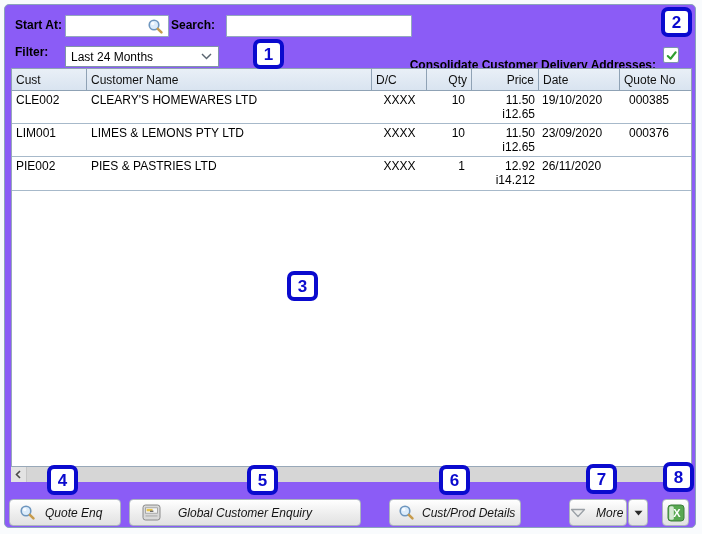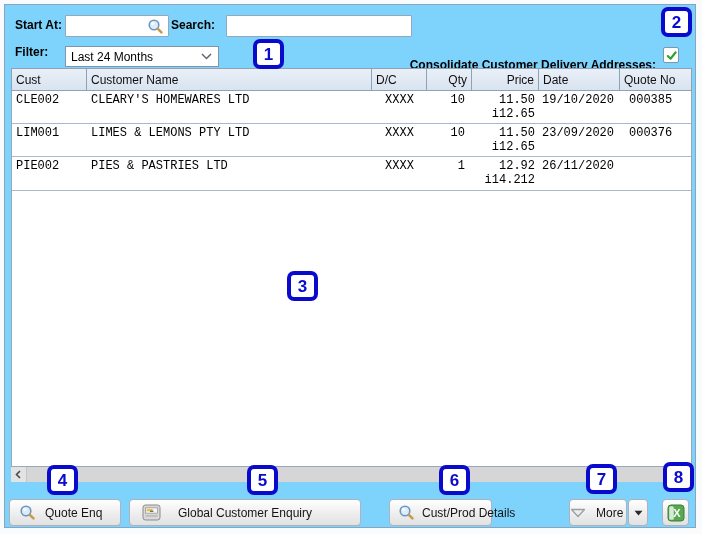--- a/index.html
+++ b/index.html
@@ -4,21 +4,21 @@
 <style>
   html,body{margin:0;padding:0;}
   body{
     width:702px;height:534px;position:relative;overflow:hidden;
     background:#f9fbfd;
     font-family:"Liberation Sans",sans-serif;
     -webkit-font-smoothing:antialiased;
   }
   .window{
     position:absolute;left:4px;top:4px;width:692px;height:524px;
-    border:1px solid #8ba3bb;border-radius:0;background:#7dd3fc;
+    border:1px solid #8ba3bb;border-radius:5px;background:#8b5cf6;
     box-sizing:border-box;
   }
   .lbl{position:absolute;font-size:12px;font-weight:bold;color:#000;white-space:nowrap;}
   .tinput{
     position:absolute;box-sizing:border-box;height:22px;
     border:1px solid #93a8bd;background:#fff;border-radius:1px;
     font-family:"Liberation Sans",sans-serif;font-size:12px;padding:0 4px;outline:none;
   }
   .magbtn{position:absolute;width:18px;height:18px;display:flex;align-items:center;justify-content:center;cursor:pointer;}
   .combo{
@@ -46,41 +46,41 @@
   .th.r{text-align:right;}
   .tbody{
     position:absolute;left:6px;top:86px;width:681px;height:376px;box-sizing:border-box;
     background:#fff;border-left:1px solid #98a8b8;border-right:1px solid #98a8b8;
     border-bottom:1px solid #98a8b8;overflow:hidden;
   }
   .trow{
     display:grid;grid-template-columns:75px 285px 55px 45px 67px 81px 72px;
     border-bottom:1px solid #a7b9ca;min-height:32px;box-sizing:border-box;cursor:default;
   }
-  .td{font-size:12px;line-height:14px;color:#000;padding:2px 4px;box-sizing:border-box;white-space:nowrap;overflow:hidden;font-family:Liberation Mono, monospace;}
+  .td{font-size:12px;line-height:14px;color:#000;padding:2px 4px;box-sizing:border-box;white-space:nowrap;overflow:hidden;}
   .td.r{text-align:right;}
   .td.c{text-align:center;}
   
   .hscroll{
     position:absolute;left:6px;top:462px;width:681px;height:15px;background:#d6d6d6;
     border-radius:2px;display:flex;align-items:center;
   }
   .hscroll .arrow{
     width:16px;height:15px;background:#e3e3e3;display:flex;align-items:center;justify-content:center;cursor:pointer;
     border-right:1px solid #c6c6c6;box-sizing:border-box;
   }
   
   .btn{
     position:absolute;top:494px;height:27px;box-sizing:border-box;
     border:1px solid #aab4be;border-radius:4px;
     background:linear-gradient(180deg,#ffffff,#ececec 60%,#e2e2e2);
     font-family:"Liberation Sans",sans-serif;font-size:12px;color:#141414;
     display:flex;align-items:center;cursor:pointer;padding:0;
   }
-  .btn .blabel{white-space:nowrap;}
+  .btn .blabel{white-space:nowrap;font-style:italic;}
   .badge{
     position:absolute;width:23px;height:22px;background:#fff;
     border:4px solid #0a0ace;border-radius:7px;z-index:20;
     color:#0a0ace;font-weight:bold;font-size:17px;line-height:1;
     display:flex;align-items:center;justify-content:center;
   }
   .icon{display:inline-flex;align-items:center;justify-content:center;}
 </style>
 </head>
 <body>
@@ -192,21 +192,21 @@
             <rect x="1" y="1" width="17" height="15" rx="2.5" fill="#d9d9d9" stroke="#8a8a8a"></rect>
             <rect x="3.5" y="3.8" width="12" height="5.4" fill="#f4f4f4" stroke="#9a9a9a" stroke-width="0.8"></rect>
             <rect x="4.6" y="4.9" width="6" height="2.4" fill="#e6c34d"></rect>
             <rect x="8" y="6.6" width="3.4" height="1.4" fill="#6f6f6f"></rect>
             <rect x="3.5" y="11" width="12" height="1.8" fill="#bdbdbd"></rect>
           </svg>
       </span>
       <span class="blabel" style="margin:0 auto;">Global Customer Enquiry</span>
     </button>
 
-    <button class="btn" style="left:384px;width:103px;justify-content:flex-start;padding-left:8px;gap:7px;">
+    <button class="btn" style="left:384px;width:132px;justify-content:flex-start;padding-left:8px;gap:7px;">
       <span class="icon">
         <svg width="17" height="17" viewBox="0 0 16 16">
             <circle cx="6.6" cy="6.6" r="4.5" fill="#dcecfb" stroke="#6e96be" stroke-width="1.5"></circle>
             <circle cx="5.4" cy="5.2" r="1.6" fill="#ffffff" opacity="0.8"></circle>
             <line x1="10.2" y1="10.2" x2="13.6" y2="13.6" stroke="#c79b4b" stroke-width="2.4" stroke-linecap="round"></line>
           </svg>
       </span>
       <span class="blabel">Cust/Prod Details</span>
     </button>
 

